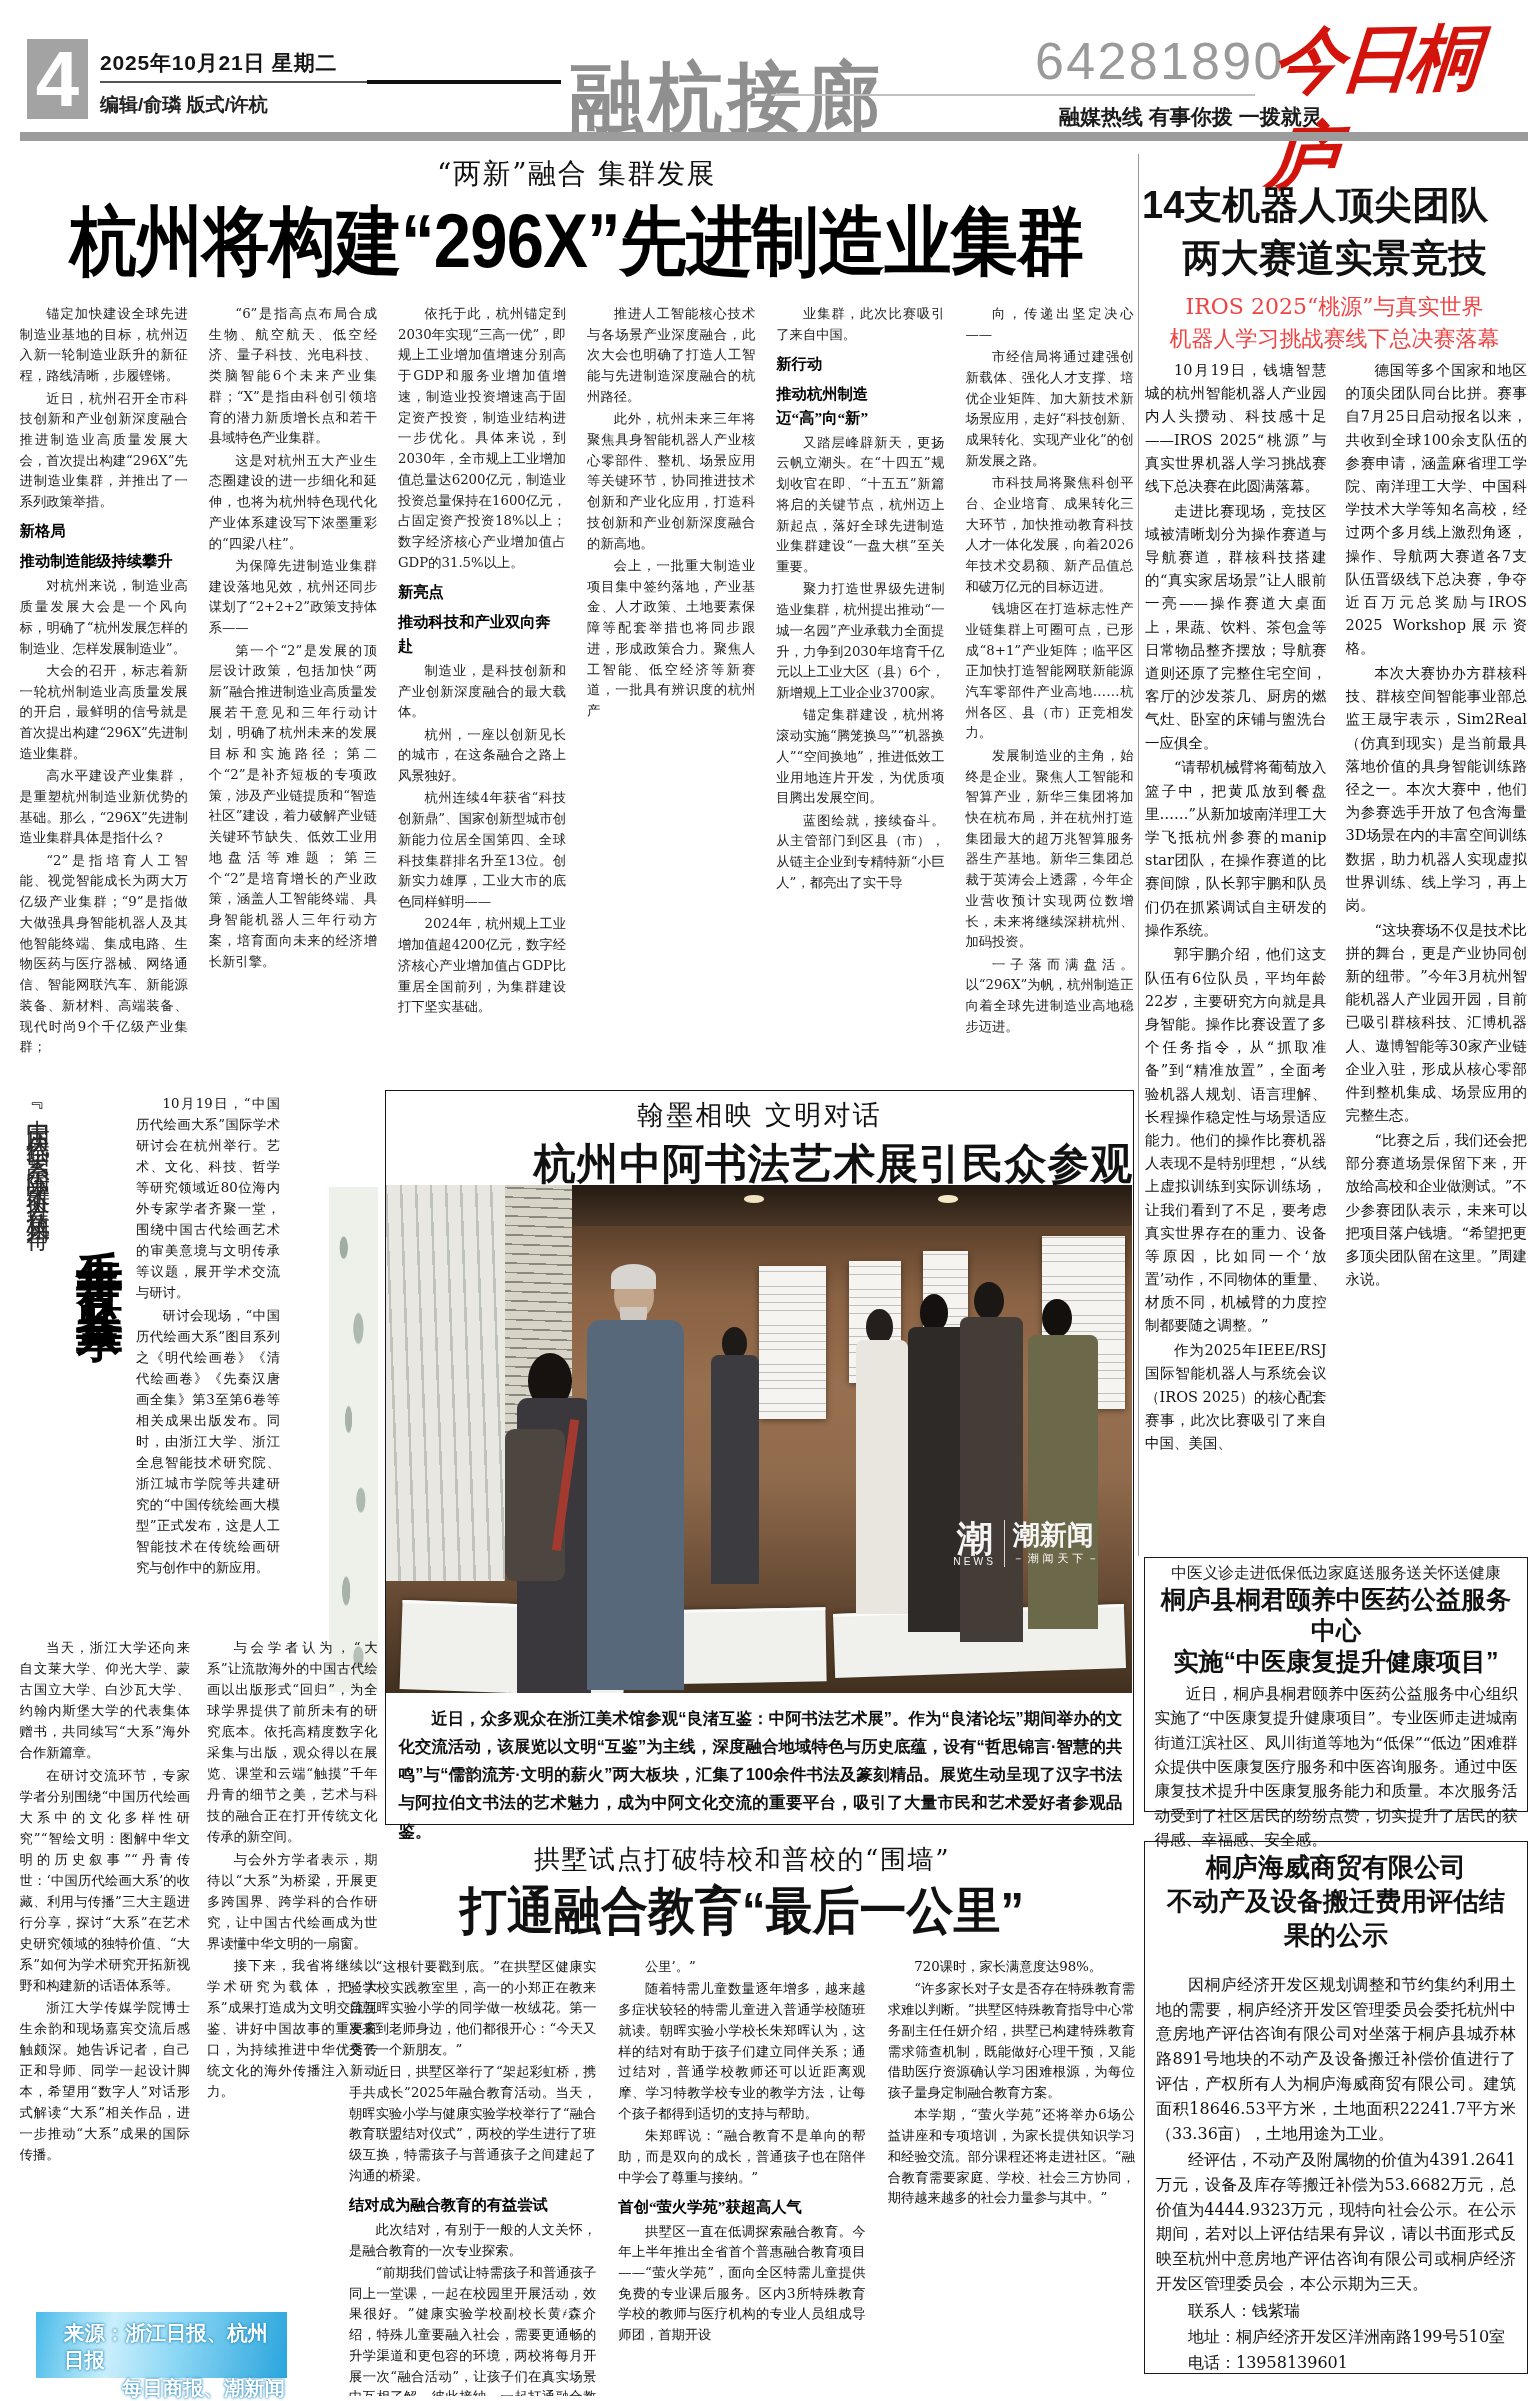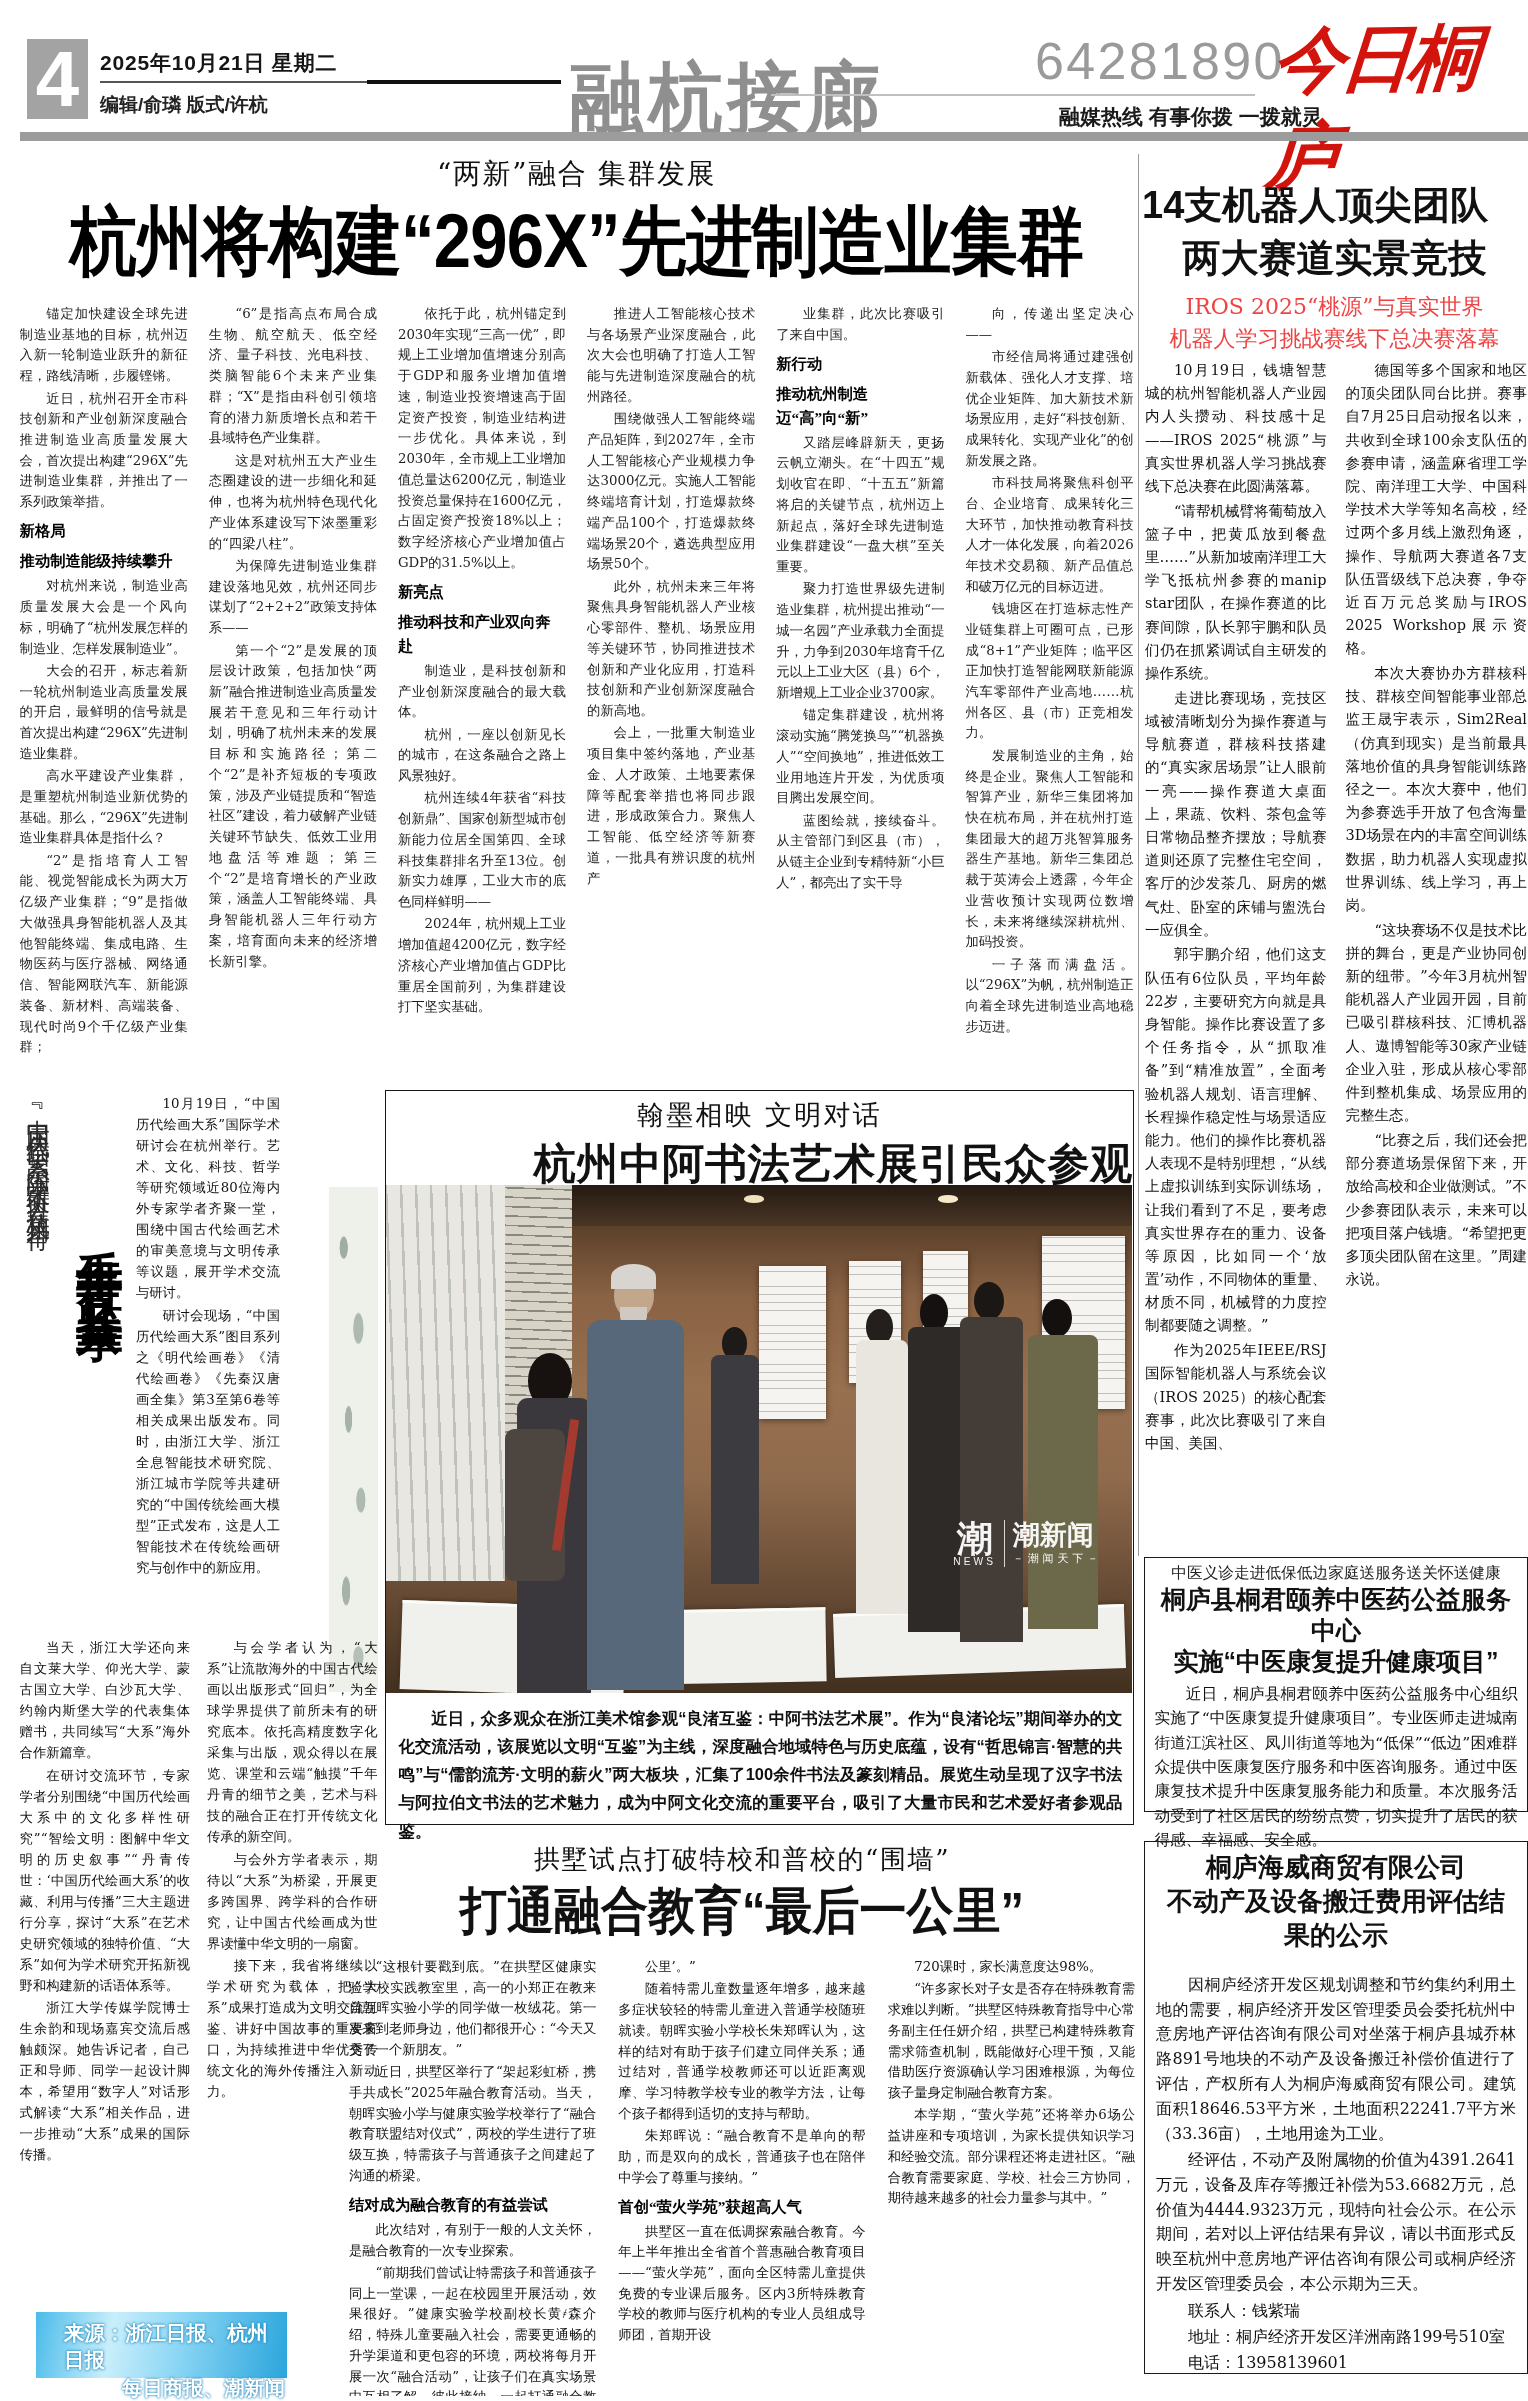--- a/index.html
+++ b/index.html
@@ -148,21 +148,20 @@
         <div class="para">依托于此，杭州锚定到2030年实现“三高一优”，即规上工业增加值增速分别高于GDP和服务业增加值增速，制造业投资增速高于固定资产投资，制造业结构进一步优化。具体来说，到2030年，全市规上工业增加值总量达6200亿元，制造业投资总量保持在1600亿元，占固定资产投资18%以上；数字经济核心产业增加值占GDP的31.5%以上。</div>
         <div class="colsub">新亮点</div>
         <div class="colsub">推动科技和产业双向奔赴</div>
         <div class="para">制造业，是科技创新和产业创新深度融合的最大载体。</div>
         <div class="para">杭州，一座以创新见长的城市，在这条融合之路上风景独好。</div>
         <div class="para">杭州连续4年获省“科技创新鼎”、国家创新型城市创新能力位居全国第四、全球科技集群排名升至13位。创新实力雄厚，工业大市的底色同样鲜明——</div>
         <div class="para">2024年，杭州规上工业增加值超4200亿元，数字经济核心产业增加值占GDP比重居全国前列，为集群建设打下坚实基础。</div>
       </div>
     <div class="mcol">
         <div class="para">推进人工智能核心技术与各场景产业深度融合，此次大会也明确了打造人工智能与先进制造深度融合的杭州路径。</div>
-        <div class="para">围绕做强人工智能终端产品矩阵，到2027年，全市人工智能核心产业规模力争达3000亿元。实施人工智能终端培育计划，打造爆款终端产品100个，打造爆款终端场景20个，遴选典型应用场景50个。</div>
         <div class="para">此外，杭州未来三年将聚焦具身智能机器人产业核心零部件、整机、场景应用等关键环节，协同推进技术创新和产业化应用，打造科技创新和产业创新深度融合的新高地。</div>
         <div class="para">会上，一批重大制造业项目集中签约落地，产业基金、人才政策、土地要素保障等配套举措也将同步跟进，形成政策合力。聚焦人工智能、低空经济等新赛道，一批具有辨识度的杭州产</div>
       </div>
     <div class="mcol">
         <div class="para">业集群，此次比赛吸引了来自中国。</div>
         <div class="colsub">新行动</div>
         <div class="colsub">推动杭州制造迈“高”向“新”</div>
         <div class="para">又踏层峰辟新天，更扬云帆立潮头。在“十四五”规划收官在即、“十五五”新篇将启的关键节点，杭州迈上新起点，落好全球先进制造业集群建设“一盘大棋”至关重要。</div>
         <div class="para">聚力打造世界级先进制造业集群，杭州提出推动“一城一名园”产业承载力全面提升，力争到2030年培育千亿元以上工业大区（县）6个，新增规上工业企业3700家。</div>
         <div class="para">锚定集群建设，杭州将滚动实施“腾笼换鸟”“机器换人”“空间换地”，推进低效工业用地连片开发，为优质项目腾出发展空间。</div>
@@ -280,22 +279,22 @@
   <div class="abs" id="right-rule"></div>
   <div class="abs" id="robot-h1">14支机器人顶尖团队</div>
   <div class="abs" id="robot-h2">两大赛道实景竞技</div>
   <div class="abs" id="robot-sub">
     <div>IROS 2025“桃源”与真实世界</div>
     <div>机器人学习挑战赛线下总决赛落幕</div>
   </div>
   <div class="abs" id="robot-cols">
     <div class="rcol">
         <div class="para">10月19日，钱塘智慧城的杭州智能机器人产业园内人头攒动、科技感十足——IROS 2025“桃源”与真实世界机器人学习挑战赛线下总决赛在此圆满落幕。</div>
+        <div class="para">走进比赛现场，竞技区域被清晰划分为操作赛道与导航赛道，群核科技搭建的“真实家居场景”让人眼前一亮——操作赛道大桌面上，果蔬、饮料、茶包盒等日常物品整齐摆放；导航赛道则还原了完整住宅空间，客厅的沙发茶几、厨房的燃气灶、卧室的床铺与盥洗台一应俱全。</div>
         <div class="para">“请帮机械臂将葡萄放入篮子中，把黄瓜放到餐盘里……”从新加坡南洋理工大学飞抵杭州参赛的manip star团队，在操作赛道的比赛间隙，队长郭宇鹏和队员们仍在抓紧调试自主研发的操作系统。</div>
-        <div class="para">走进比赛现场，竞技区域被清晰划分为操作赛道与导航赛道，群核科技搭建的“真实家居场景”让人眼前一亮——操作赛道大桌面上，果蔬、饮料、茶包盒等日常物品整齐摆放；导航赛道则还原了完整住宅空间，客厅的沙发茶几、厨房的燃气灶、卧室的床铺与盥洗台一应俱全。</div>
         <div class="para">郭宇鹏介绍，他们这支队伍有6位队员，平均年龄22岁，主要研究方向就是具身智能。操作比赛设置了多个任务指令，从“抓取准备”到“精准放置”，全面考验机器人规划、语言理解、长程操作稳定性与场景适应能力。他们的操作比赛机器人表现不是特别理想，“从线上虚拟训练到实际训练场，让我们看到了不足，要考虑真实世界存在的重力、设备等原因，比如同一个‘放置’动作，不同物体的重量、材质不同，机械臂的力度控制都要随之调整。”</div>
         <div class="para">作为2025年IEEE/RSJ国际智能机器人与系统会议（IROS 2025）的核心配套赛事，此次比赛吸引了来自中国、美国、</div>
       </div>
     <div class="rcol">
         <div class="para">德国等多个国家和地区的顶尖团队同台比拼。赛事自7月25日启动报名以来，共收到全球100余支队伍的参赛申请，涵盖麻省理工学院、南洋理工大学、中国科学技术大学等知名高校，经过两个多月线上激烈角逐，操作、导航两大赛道各7支队伍晋级线下总决赛，争夺近百万元总奖励与IROS 2025 Workshop展示资格。</div>
         <div class="para">本次大赛协办方群核科技、群核空间智能事业部总监王晟宇表示，Sim2Real（仿真到现实）是当前最具落地价值的具身智能训练路径之一。本次大赛中，他们为参赛选手开放了包含海量3D场景在内的丰富空间训练数据，助力机器人实现虚拟世界训练、线上学习，再上岗。</div>
         <div class="para">“这块赛场不仅是技术比拼的舞台，更是产业协同创新的纽带。”今年3月杭州智能机器人产业园开园，目前已吸引群核科技、汇博机器人、遨博智能等30家产业链企业入驻，形成从核心零部件到整机集成、场景应用的完整生态。</div>
         <div class="para">“比赛之后，我们还会把部分赛道场景保留下来，开放给高校和企业做测试。”不少参赛团队表示，未来可以把项目落户钱塘。“希望把更多顶尖团队留在这里。”周建永说。</div>
       </div>
   </div>

